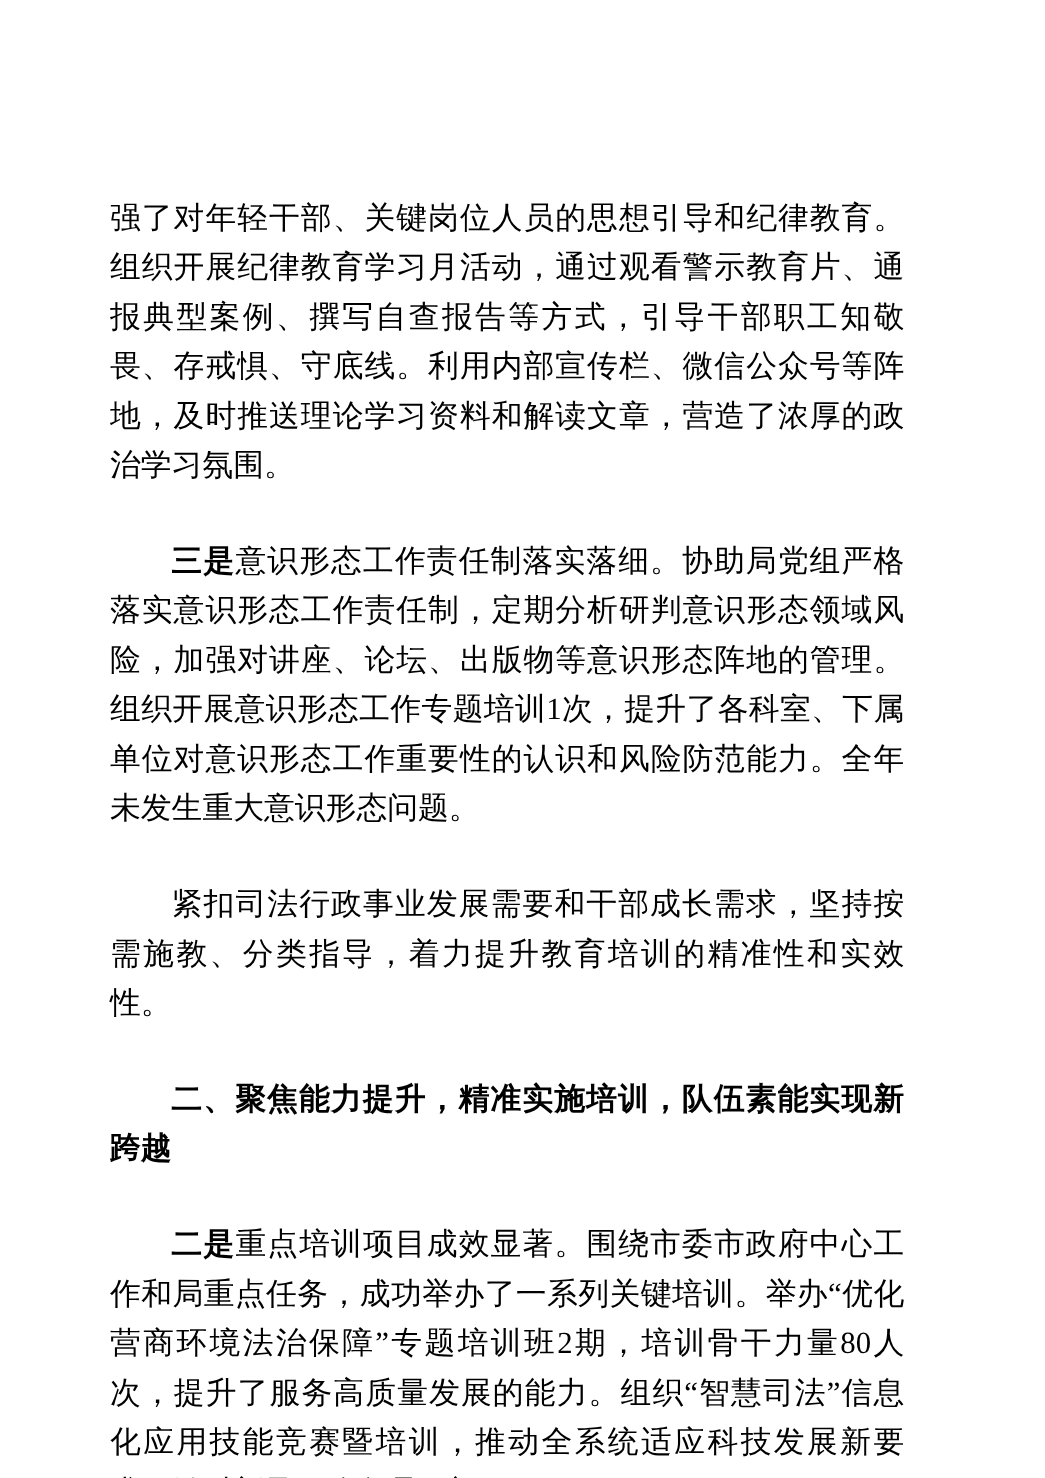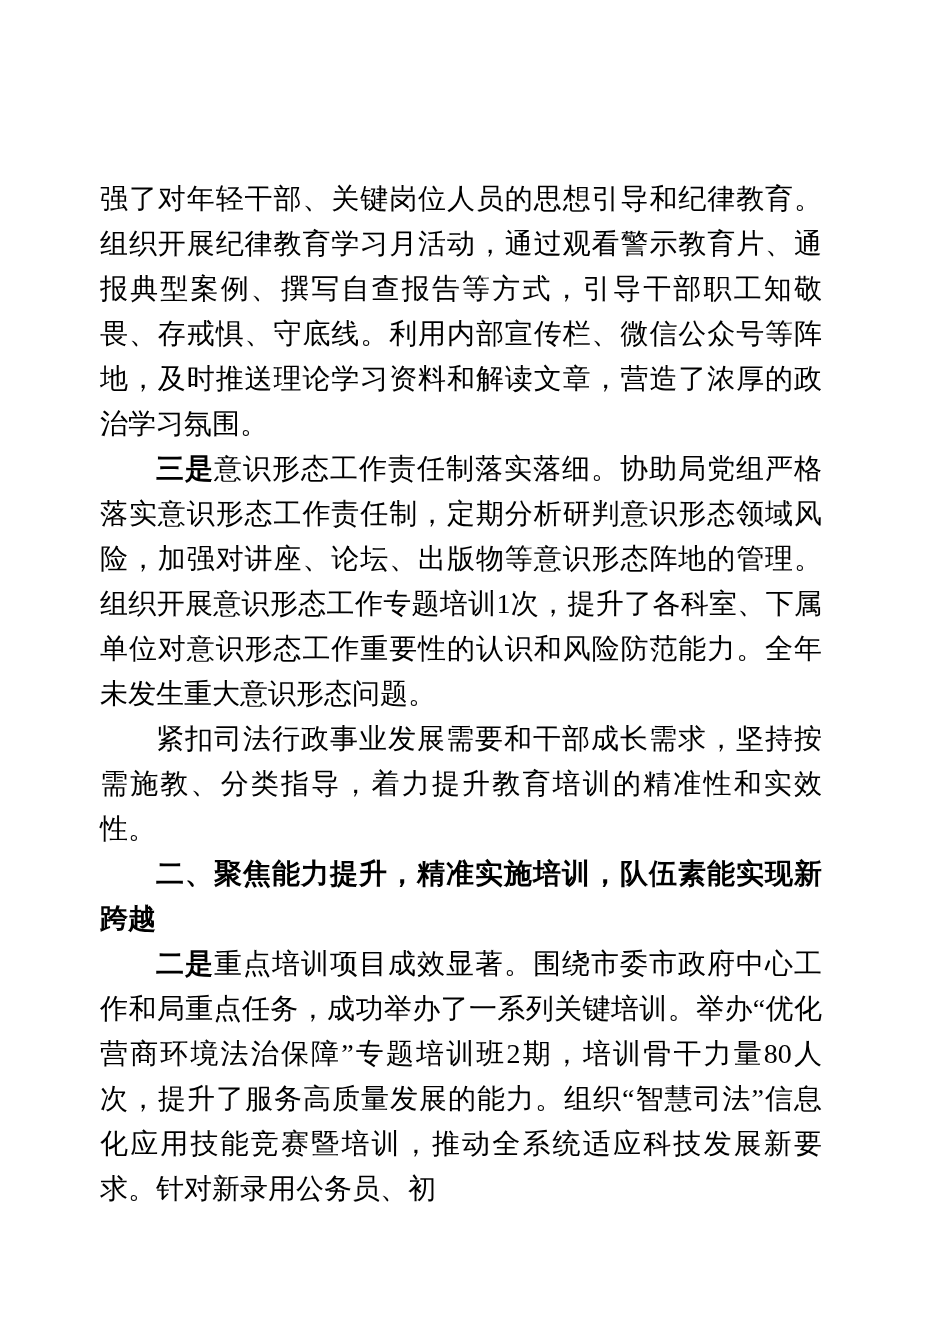--- a/index.html
+++ b/index.html
@@ -26,21 +26,21 @@
     margin: 0;
     padding: 0;
     font-size: 28px;
     line-height: 45px;
     text-align: justify;
     text-justify: inter-ideograph;
     letter-spacing: 0;
     word-break: break-all;
   }
 
-  .indent { text-indent: 2em; }
+  .indent { text-indent: 2em; margin-top: 42px; }
 
   .lead { font-weight: bold; }
 
   .heading { font-weight: bold; }
 </style>
 </head>
 <body>
 
 <div class="page">
   <div class="text-block">

